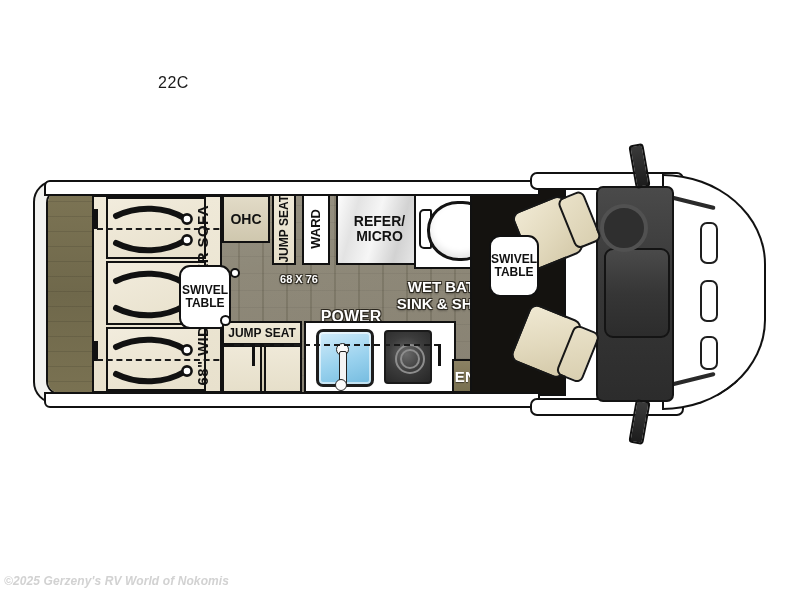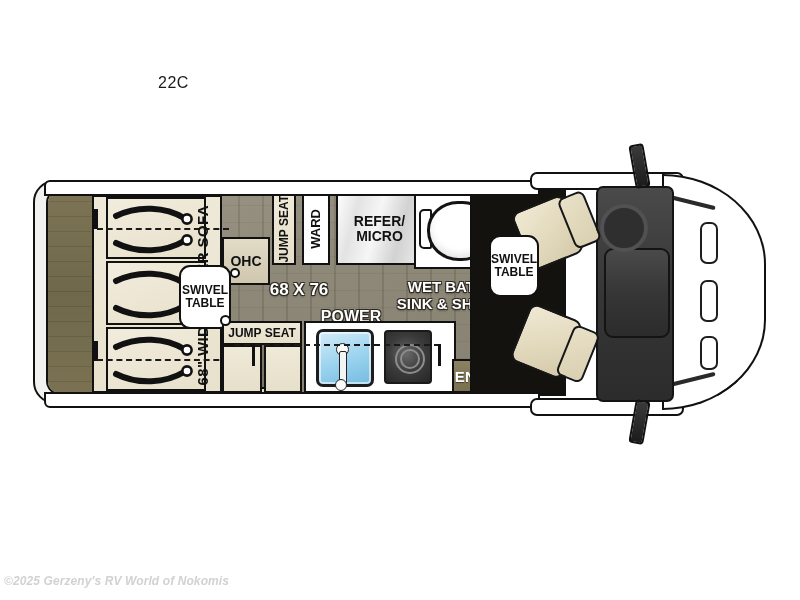--- a/index.html
+++ b/index.html
@@ -106,21 +106,21 @@
     align-items: center;
     justify-content: center;
     text-align: center;
     font-family: "Liberation Sans", sans-serif;
     font-weight: bold;
     color: #111;
     line-height: 1.05;
   }
   .fill-white { background: #ffffff; }
   .fill-cream { background: linear-gradient(180deg,#efe9d8 0%, #e6dfca 100%); }
-  .fill-ohc   { background: linear-gradient(180deg,#e2dbc7 0%, #cfc7ae 100%); margin-top: 42px; }
+  .fill-ohc   { background: linear-gradient(180deg,#e2dbc7 0%, #cfc7ae 100%); }
   .fill-steel { background: linear-gradient(105deg,#fdfdfd 0%, #e3e3e3 22%, #f6f6f6 46%, #d2d2d2 72%, #ececec 100%); }
 
   .vtext {
     writing-mode: vertical-rl;
     transform: rotate(180deg);
     white-space: nowrap;
   }
 
   
   .sofa-frame {
@@ -420,21 +420,21 @@
       <div class="corner-sink" style="left:455px; top:8px; width:34px; height:36px;"></div>
       <div class="sink-drain" style="left:477px; top:16px;"></div>
 
       <div class="swivel-pill" style="left:131px; top:74px; width:52px; height:64px; font-size:12px;">
         <span>SWIVEL</span>
         <span>TABLE</span>
       </div>
       <div class="dot" style="left:180px; top:131px; width:7px; height:7px;"></div>
       <div class="dot" style="left:182px; top:77px; width:6px; height:6px;"></div>
 
-      <div class="floor-label" style="left:196px; top:90px; width:110px; font-size:17px;">
+      <div class="floor-label" style="left:196px; top:82px; width:110px; font-size:11px;">
         <div>68 X 76</div>
       </div>
 
       <div class="floor-label" style="left:330px; top:88px; width:160px; font-size:15px;">
         <div>WET BATH W/</div>
         <div>SINK &amp; SHOWER</div>
       </div>
 
       <div class="floor-label" style="left:258px; top:117px; width:90px; font-size:16px;">POWER</div>
 

